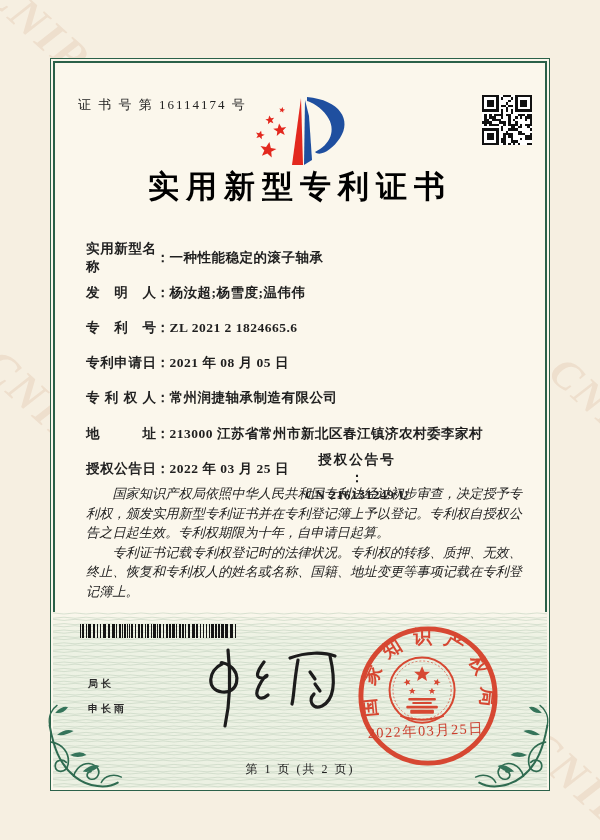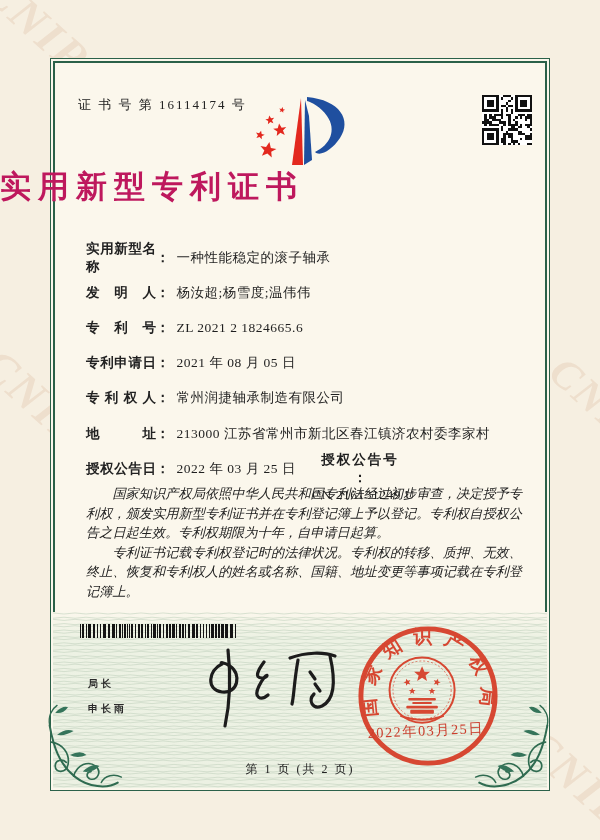--- a/index.html
+++ b/index.html
@@ -21,29 +21,29 @@
   .frame::before{content:"";position:absolute;inset:2px;border:2px solid #2b6149;pointer-events:none;}
   
   .band{position:absolute;left:53px;top:612px;width:494px;height:176px;z-index:1;
         background:linear-gradient(#fbf7ec, #edf2e4 14%, #ecf1e3);}
   .band svg{display:block;width:494px;height:176px;}
   .band path{fill:none;stroke:#c6d6c2;stroke-width:.8;opacity:.85;}
   
   .certno{position:absolute;left:78px;top:96px;z-index:2;font-size:13px;letter-spacing:2px;color:#222;}
   .logo{position:absolute;left:250px;top:86px;z-index:2;}
   .qr{position:absolute;left:482px;top:95px;z-index:2;background:#fff;}
-  .title{position:absolute;left:0;right:0;top:166px;z-index:2;text-align:left;
-         font-size:31px;font-weight:bold;letter-spacing:7px;color:#be185d;}
+  .title{position:absolute;left:0;right:0;top:166px;z-index:2;text-align:center;
+         font-size:31px;font-weight:bold;letter-spacing:7px;color:#000000;}
   
   .fields{position:absolute;left:86px;top:240px;width:446px;z-index:2;font-size:13.5px;}
   .frow{height:35.2px;display:flex;align-items:center;position:relative;}
   .flabel{display:inline-block;width:70px;text-align:justify;text-align-last:justify;
           font-weight:bold;color:#222;flex:none;}
   .fcolon{font-weight:bold;flex:none;}
-  .fval{margin-left:7px;letter-spacing:.5px;white-space:nowrap;}
+  .fval{letter-spacing:.5px;white-space:nowrap;font-weight:bold;}
   .fpair2{position:absolute;left:219px;top:0;height:100%;display:flex;align-items:center;flex-direction:column;}
   .fpair2 .flabel2{font-weight:bold;letter-spacing:2px;}
   
   .paras{position:absolute;left:86px;top:484px;width:436px;z-index:2;
          font-size:13.2px;line-height:19.6px;text-align:justify;font-style:italic;color:#222;}
   .paras p{margin:0;text-indent:2em;}
   
   .barcode{position:absolute;left:80px;top:624px;z-index:2;}
   .barcode rect{fill:#141414;}
   

